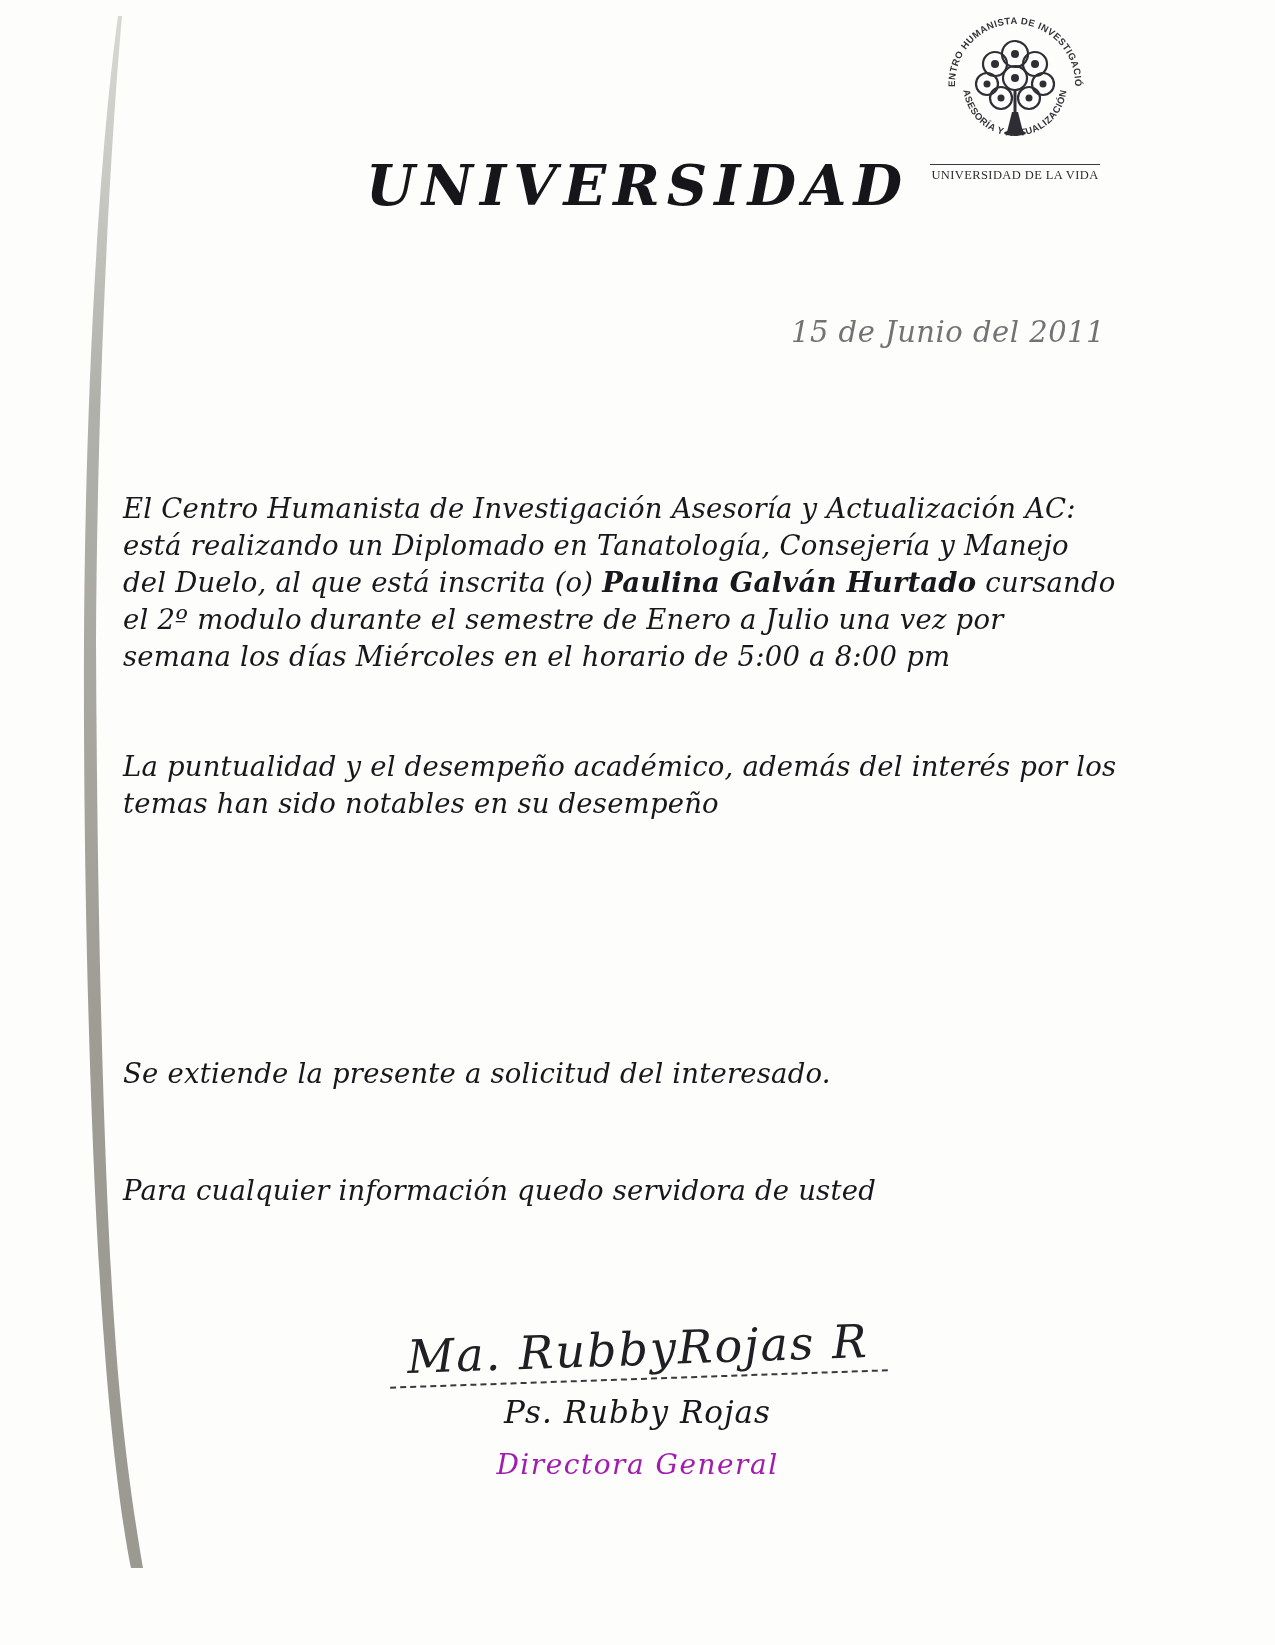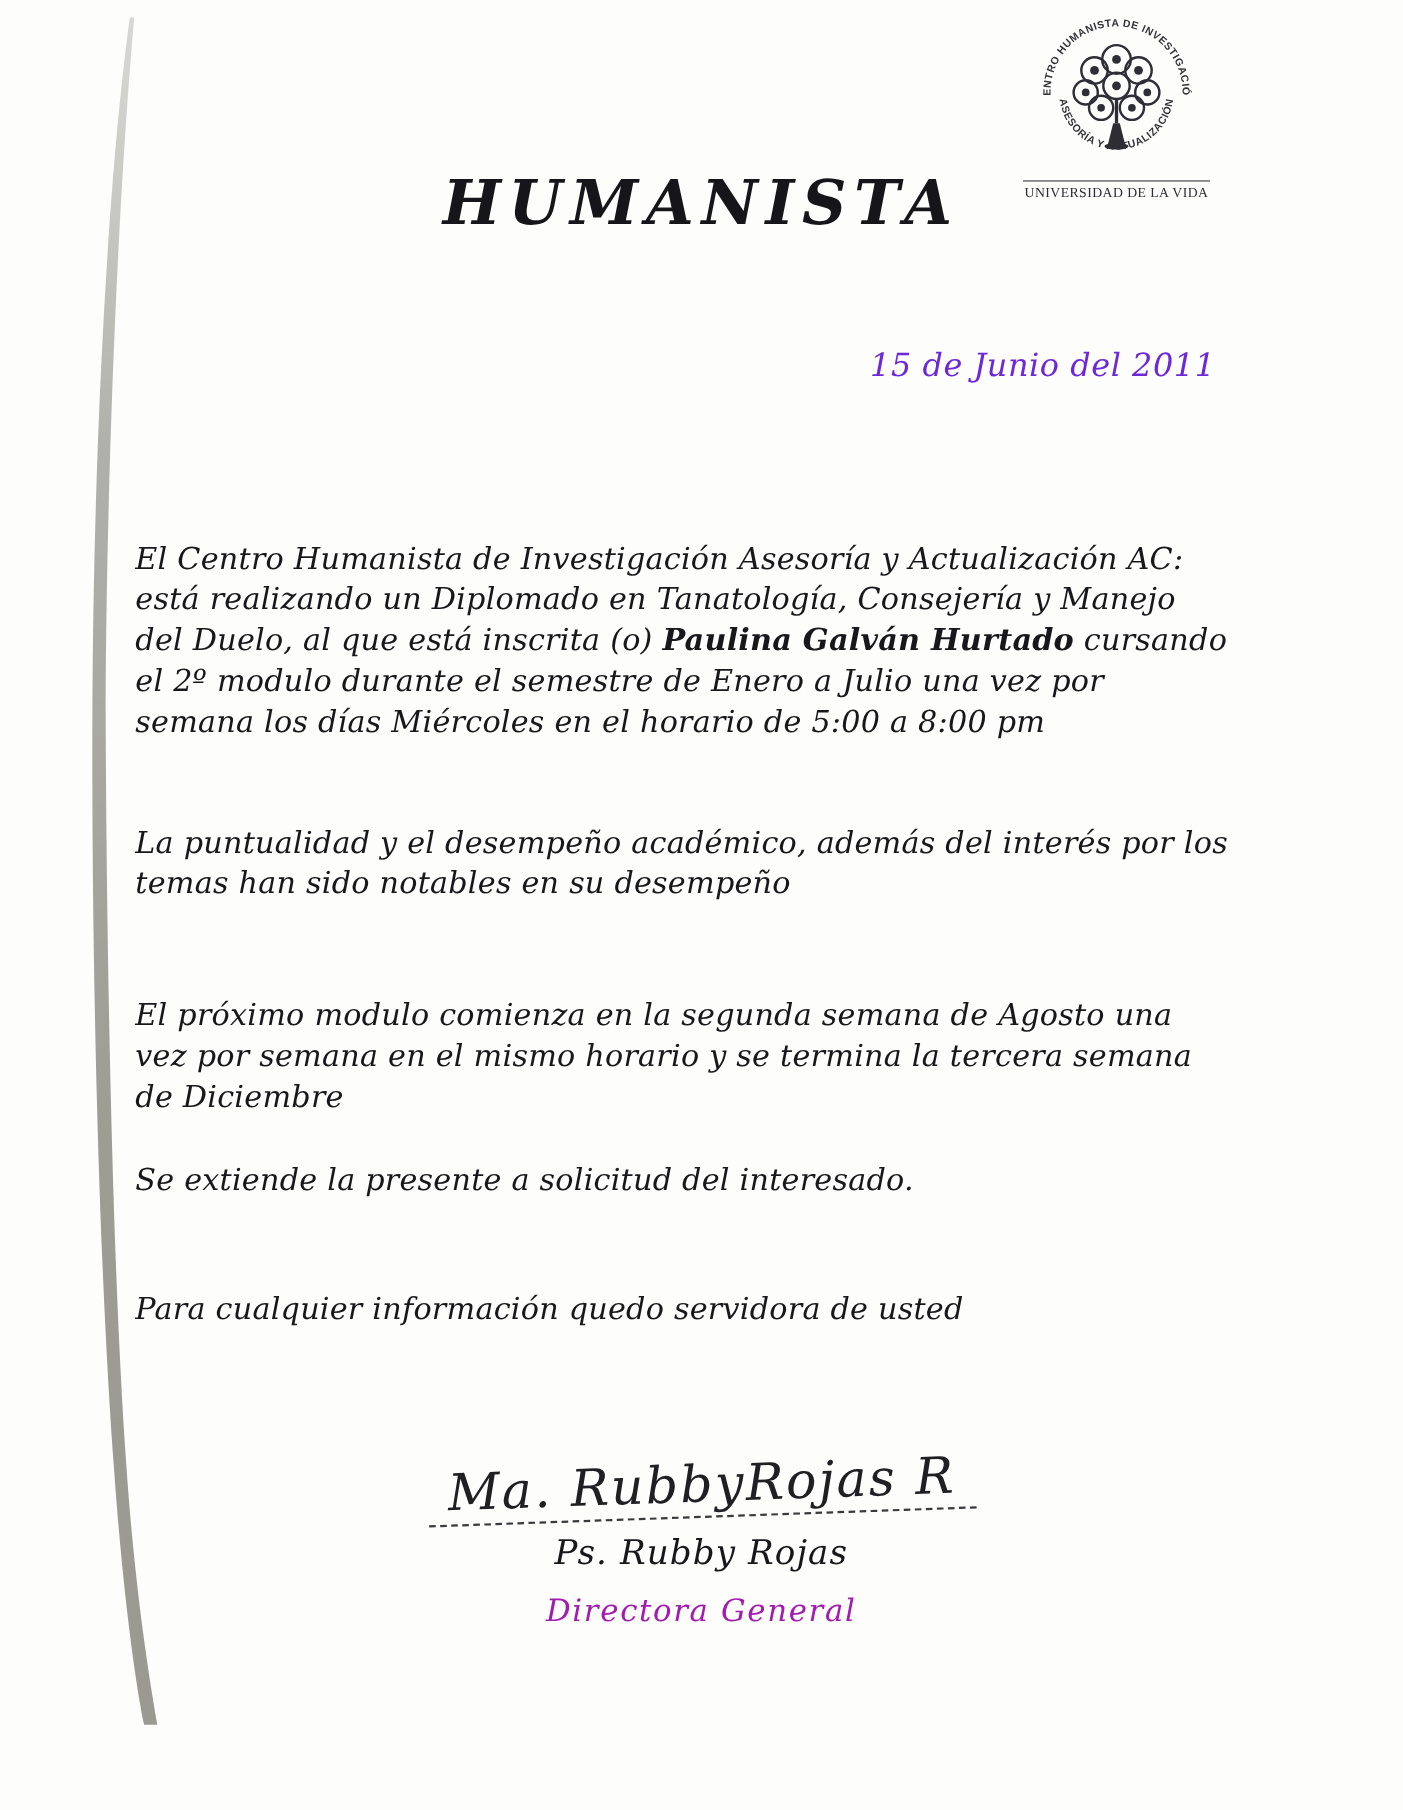--- a/index.html
+++ b/index.html
@@ -22,21 +22,21 @@
   }
   .doc-title{
     position:absolute;left:0;top:152px;width:100%;
     text-align:center;
     font-style:italic;font-weight:bold;
     font-size:56px;letter-spacing:7px;
     color:#15151a;
   }
   .doc-date{
     position:absolute;right:170px;top:315px;
-    font-style:italic;font-size:29px;color:#6d28d9;
+    font-style:italic;font-size:29px;color:#737373;
     letter-spacing:.5px;
   }
   .para{
     position:absolute;left:123px;width:995px;
     font-style:italic;font-size:27.5px;line-height:37px;
     color:#17171c;letter-spacing:.2px;
   }
   .para .bold-name{font-weight:bold;}
   .sig-block{position:absolute;left:0;top:1322px;width:100%;text-align:center;}
   .sig-hand{
@@ -116,31 +116,30 @@
         <circle cx="110" cy="72" r="3.5"></circle>
         <circle cx="68" cy="86" r="3.5"></circle>
         <circle cx="96" cy="86" r="3.5"></circle>
         <circle cx="82" cy="66" r="4"></circle>
         <path d="M 82,78 L 82,100" stroke="#2e2e36" stroke-width="3"></path>
       </g>
     </svg>
     <div class="logo-caption">UNIVERSIDAD DE LA VIDA</div>
   </div>
 
-  <div class="doc-title">HUMANISTA</div>
+  <div class="doc-title">UNIVERSIDAD</div>
 
   <div class="doc-date">15 de Junio del 2011</div>
 
   <div class="para" style="top:490px;">
     <span>El Centro Humanista de Investigación Asesoría y Actualización AC: está realizando un Diplomado en Tanatología, Consejería y Manejo del Duelo, al que está inscrita (o) </span><span class="bold-name">Paulina Galván Hurtado</span><span> cursando el 2º modulo durante el semestre de Enero a Julio una vez por semana los días Miércoles en el horario de 5:00 a 8:00 pm</span>
   </div>
 
   <div class="para" style="top:748px;">La puntualidad y el desempeño académico, además del interés por los temas han sido notables en su desempeño</div>
 
-  <div class="para" style="top:905px;">El próximo modulo comienza en la segunda semana de Agosto una vez por semana en el mismo horario y se termina la tercera semana de Diciembre</div>
 
   <div class="para" style="top:1172px;">Para cualquier información quedo servidora de  usted</div>
 
   <div class="para" style="top:1055px;">Se extiende la presente a solicitud del interesado.</div>
 
   <div class="sig-block">
     <div class="sig-hand">Ma. RubbyRojas R</div>
     <div class="sig-name">Ps. Rubby Rojas</div>
     <div class="sig-role">Directora General</div>
   </div>

